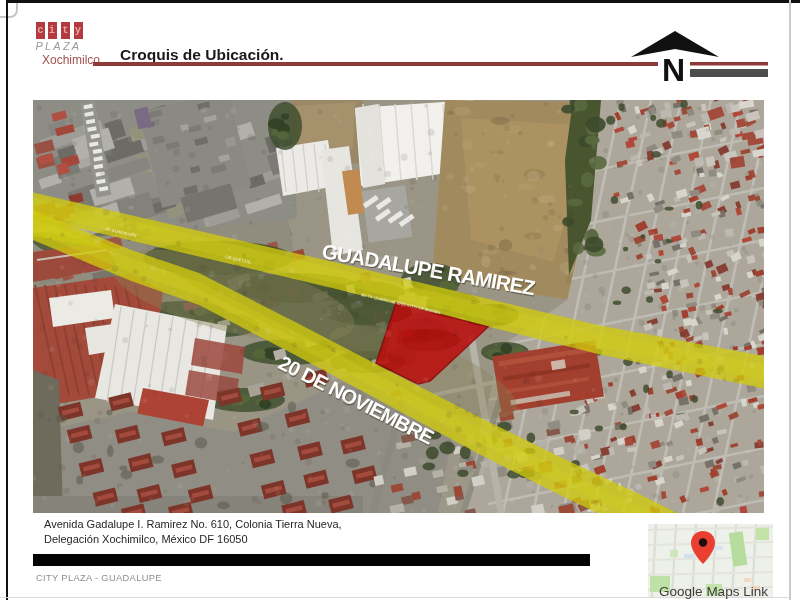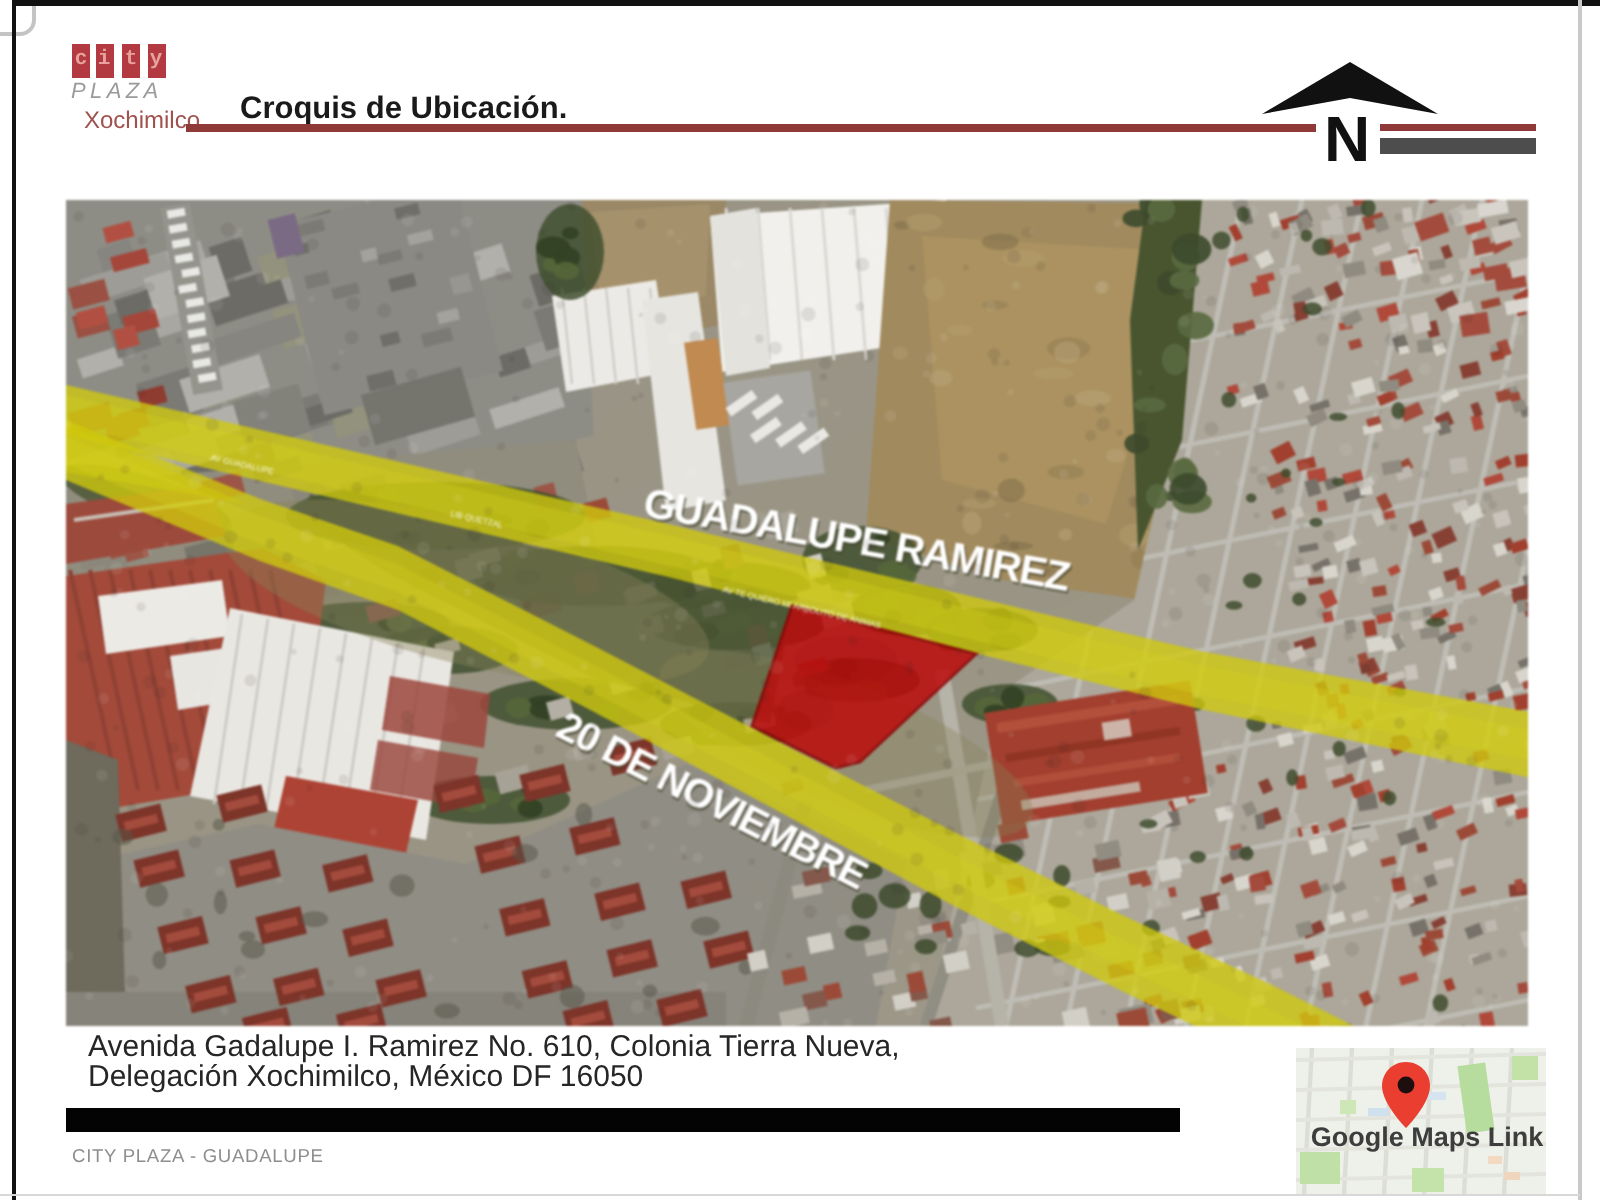--- a/index.html
+++ b/index.html
@@ -1567,21 +1567,21 @@
 <circle cx="329.8" cy="296.8" r="2.6" fill="#2e2c24" opacity="0.1"></circle>
 <circle cx="140.6" cy="191.6" r="1.8" fill="#ffffff" opacity="0.08"></circle>
 <circle cx="245.2" cy="393.3" r="2.5" fill="#ffffff" opacity="0.08"></circle>
 <circle cx="396.9" cy="53.4" r="2.1" fill="#2e2c24" opacity="0.1"></circle>
 <circle cx="455.4" cy="184.6" r="3.1" fill="#2e2c24" opacity="0.1"></circle>
 <circle cx="120.3" cy="167.8" r="3.4" fill="#ffffff" opacity="0.08"></circle>
 <circle cx="306.2" cy="213.6" r="1.4" fill="#ffffff" opacity="0.08"></circle>
 </g>
   </svg>
 
-<div class="abs" style="left:44px;top:517px;font-size:15px;color:#262626;line-height:14.5px;">
+<div class="abs" style="left:44px;top:517px;font-size:11px;color:#262626;line-height:14.5px;">
 Avenida Gadalupe I. Ramirez No. 610, Colonia Tierra Nueva,<br>Delegación Xochimilco, México DF 16050
 </div>
 
 <div class="abs" style="left:33px;top:554px;width:557px;height:12px;background:#030303;"></div>
 
 <div class="abs" style="left:36px;top:573px;font-size:9.3px;color:#8e8e8e;letter-spacing:0.35px;">CITY PLAZA - GUADALUPE</div>
 
 <div class="abs" style="left:648px;top:524px;width:125px;height:73px;">
   <svg width="125" height="73" viewBox="0 0 125 73">
       <rect x="0.0" y="0.0" width="125.0" height="73.0" fill="#eef0ea"></rect>
@@ -1602,14 +1602,14 @@
       <rect x="58.0" y="60.0" width="16.0" height="12.0" fill="#c4e3ab"></rect>
       <rect x="22.0" y="26.0" width="8.0" height="7.0" fill="#cde7b6"></rect>
       <rect x="36.0" y="30.0" width="10.0" height="4.0" fill="#cfe0ee"></rect>
       <rect x="66.0" y="22.0" width="9.0" height="4.0" fill="#d5e4f0"></rect>
       <rect x="96.0" y="54.0" width="7.0" height="4.0" fill="#f3d9c2"></rect>
       <rect x="104.0" y="62.0" width="8.0" height="4.0" fill="#f0d5be"></rect>
       <path d="M 55 7 C 48 7 43 12.5 43 19 C 43 28 55 40 55 40 C 55 40 67 28 67 19 C 67 12.5 62 7 55 7 Z" fill="#e93e30"></path>
       <circle cx="55" cy="18.5" r="4.2" fill="#1d0f0d"></circle>
     </svg>
   
-  <div class="abs" style="left:3px;top:37px;width:125px;text-align:center;font-size:13.5px;font-weight:bold;color:#3d3d3d;">Google Maps Link</div>
+  <div class="abs" style="left:3px;top:60px;width:125px;text-align:center;font-size:13.5px;font-weight:normal;color:#3d3d3d;">Google Maps Link</div>
 </div>
 
 </body></html>

